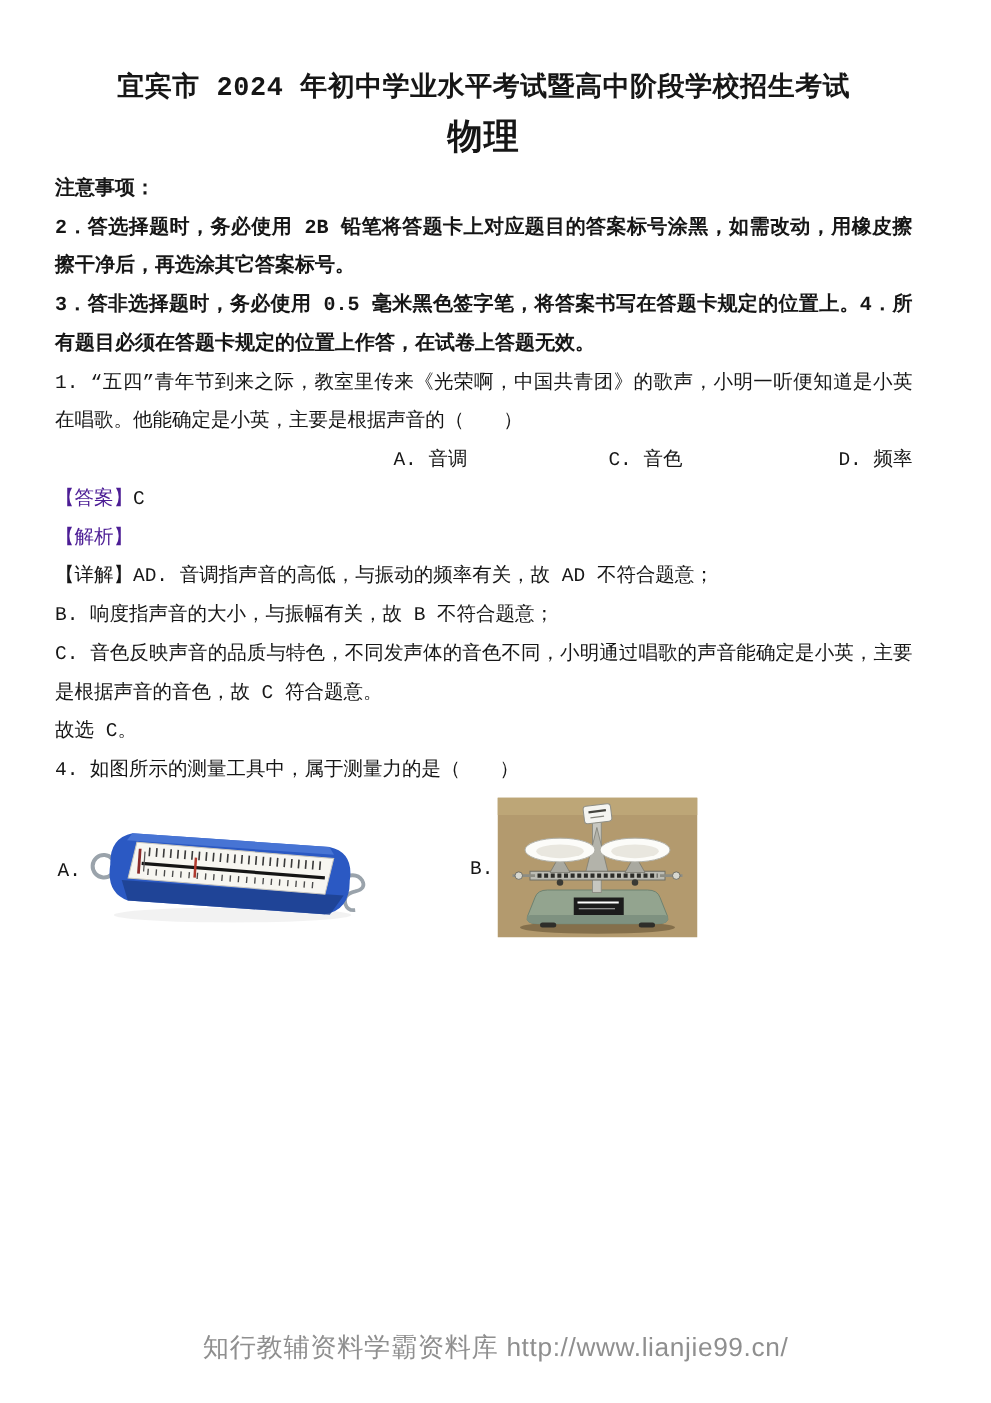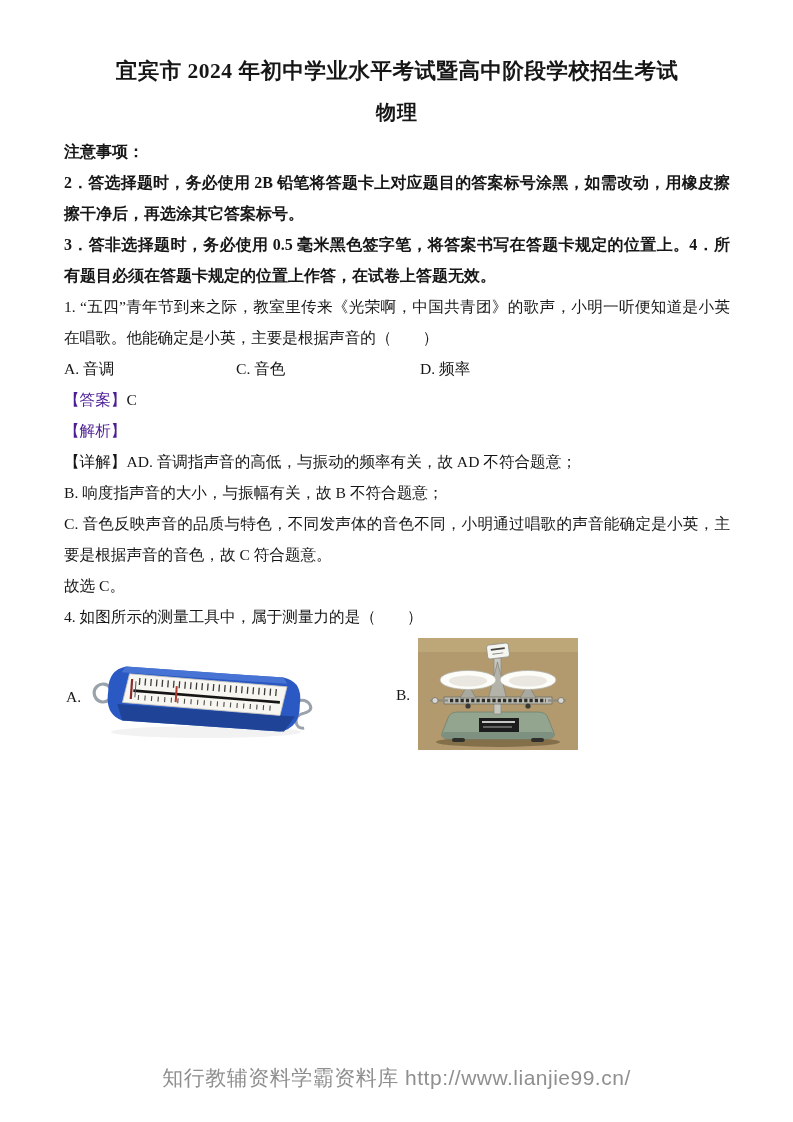--- a/index.html
+++ b/index.html
@@ -3,34 +3,34 @@
 <meta charset="utf-8">
 <style>
   * { margin:0; padding:0; box-sizing:border-box; }
   html, body { width:793px; height:1122px; background:#ffffff; }
   body {
     font-family:"Liberation Serif","DejaVu Serif",serif;
     color:#161616;
     position:relative;
     overflow:hidden;
   }
-  .content { padding:56px 63px 0 64px; }
+  .content { padding:56px 63px 0 44px;font-family:Liberation Mono, monospace; }
   .title {
     text-align:center; font-size:21.5px; font-weight:700; line-height:30px;
     letter-spacing:0.5px;
   }
   .subject {
-    text-align:center; font-size:20px; font-weight:700; line-height:28px;
+    text-align:center; font-size:28px; font-weight:700; line-height:28px;
     margin-top:12px; letter-spacing:1px;
   }
   p.line { font-size:16px; line-height:31px; text-align:justify; }
   .b { font-weight:700; }
   p.reg { font-size:15.6px; line-height:31px; text-align:justify; }
   .notice-heading { margin-top:10px; }
-  .options { display:flex; font-size:15.6px; line-height:31px; }
+  .options { display:flex; font-size:15.6px; line-height:31px;justify-content:flex-end; }
   .options .opt-a { width:172px; }
   .options .opt-b { width:176px; }
   .options .opt-c { width:184px; }
   .blue { color:#4c1d95; }
   .figures { position:relative; height:122px; }
   .fig-label { position:absolute; font-size:15.5px; color:#161616; }
   .fig-label-a { left:2px; top:56px; }
   .fig-label-b { left:332px; top:54px; }
   .spring-svg { position:absolute; left:24px; top:16px; }
   .balance-svg { position:absolute; left:354px; top:6px; }

